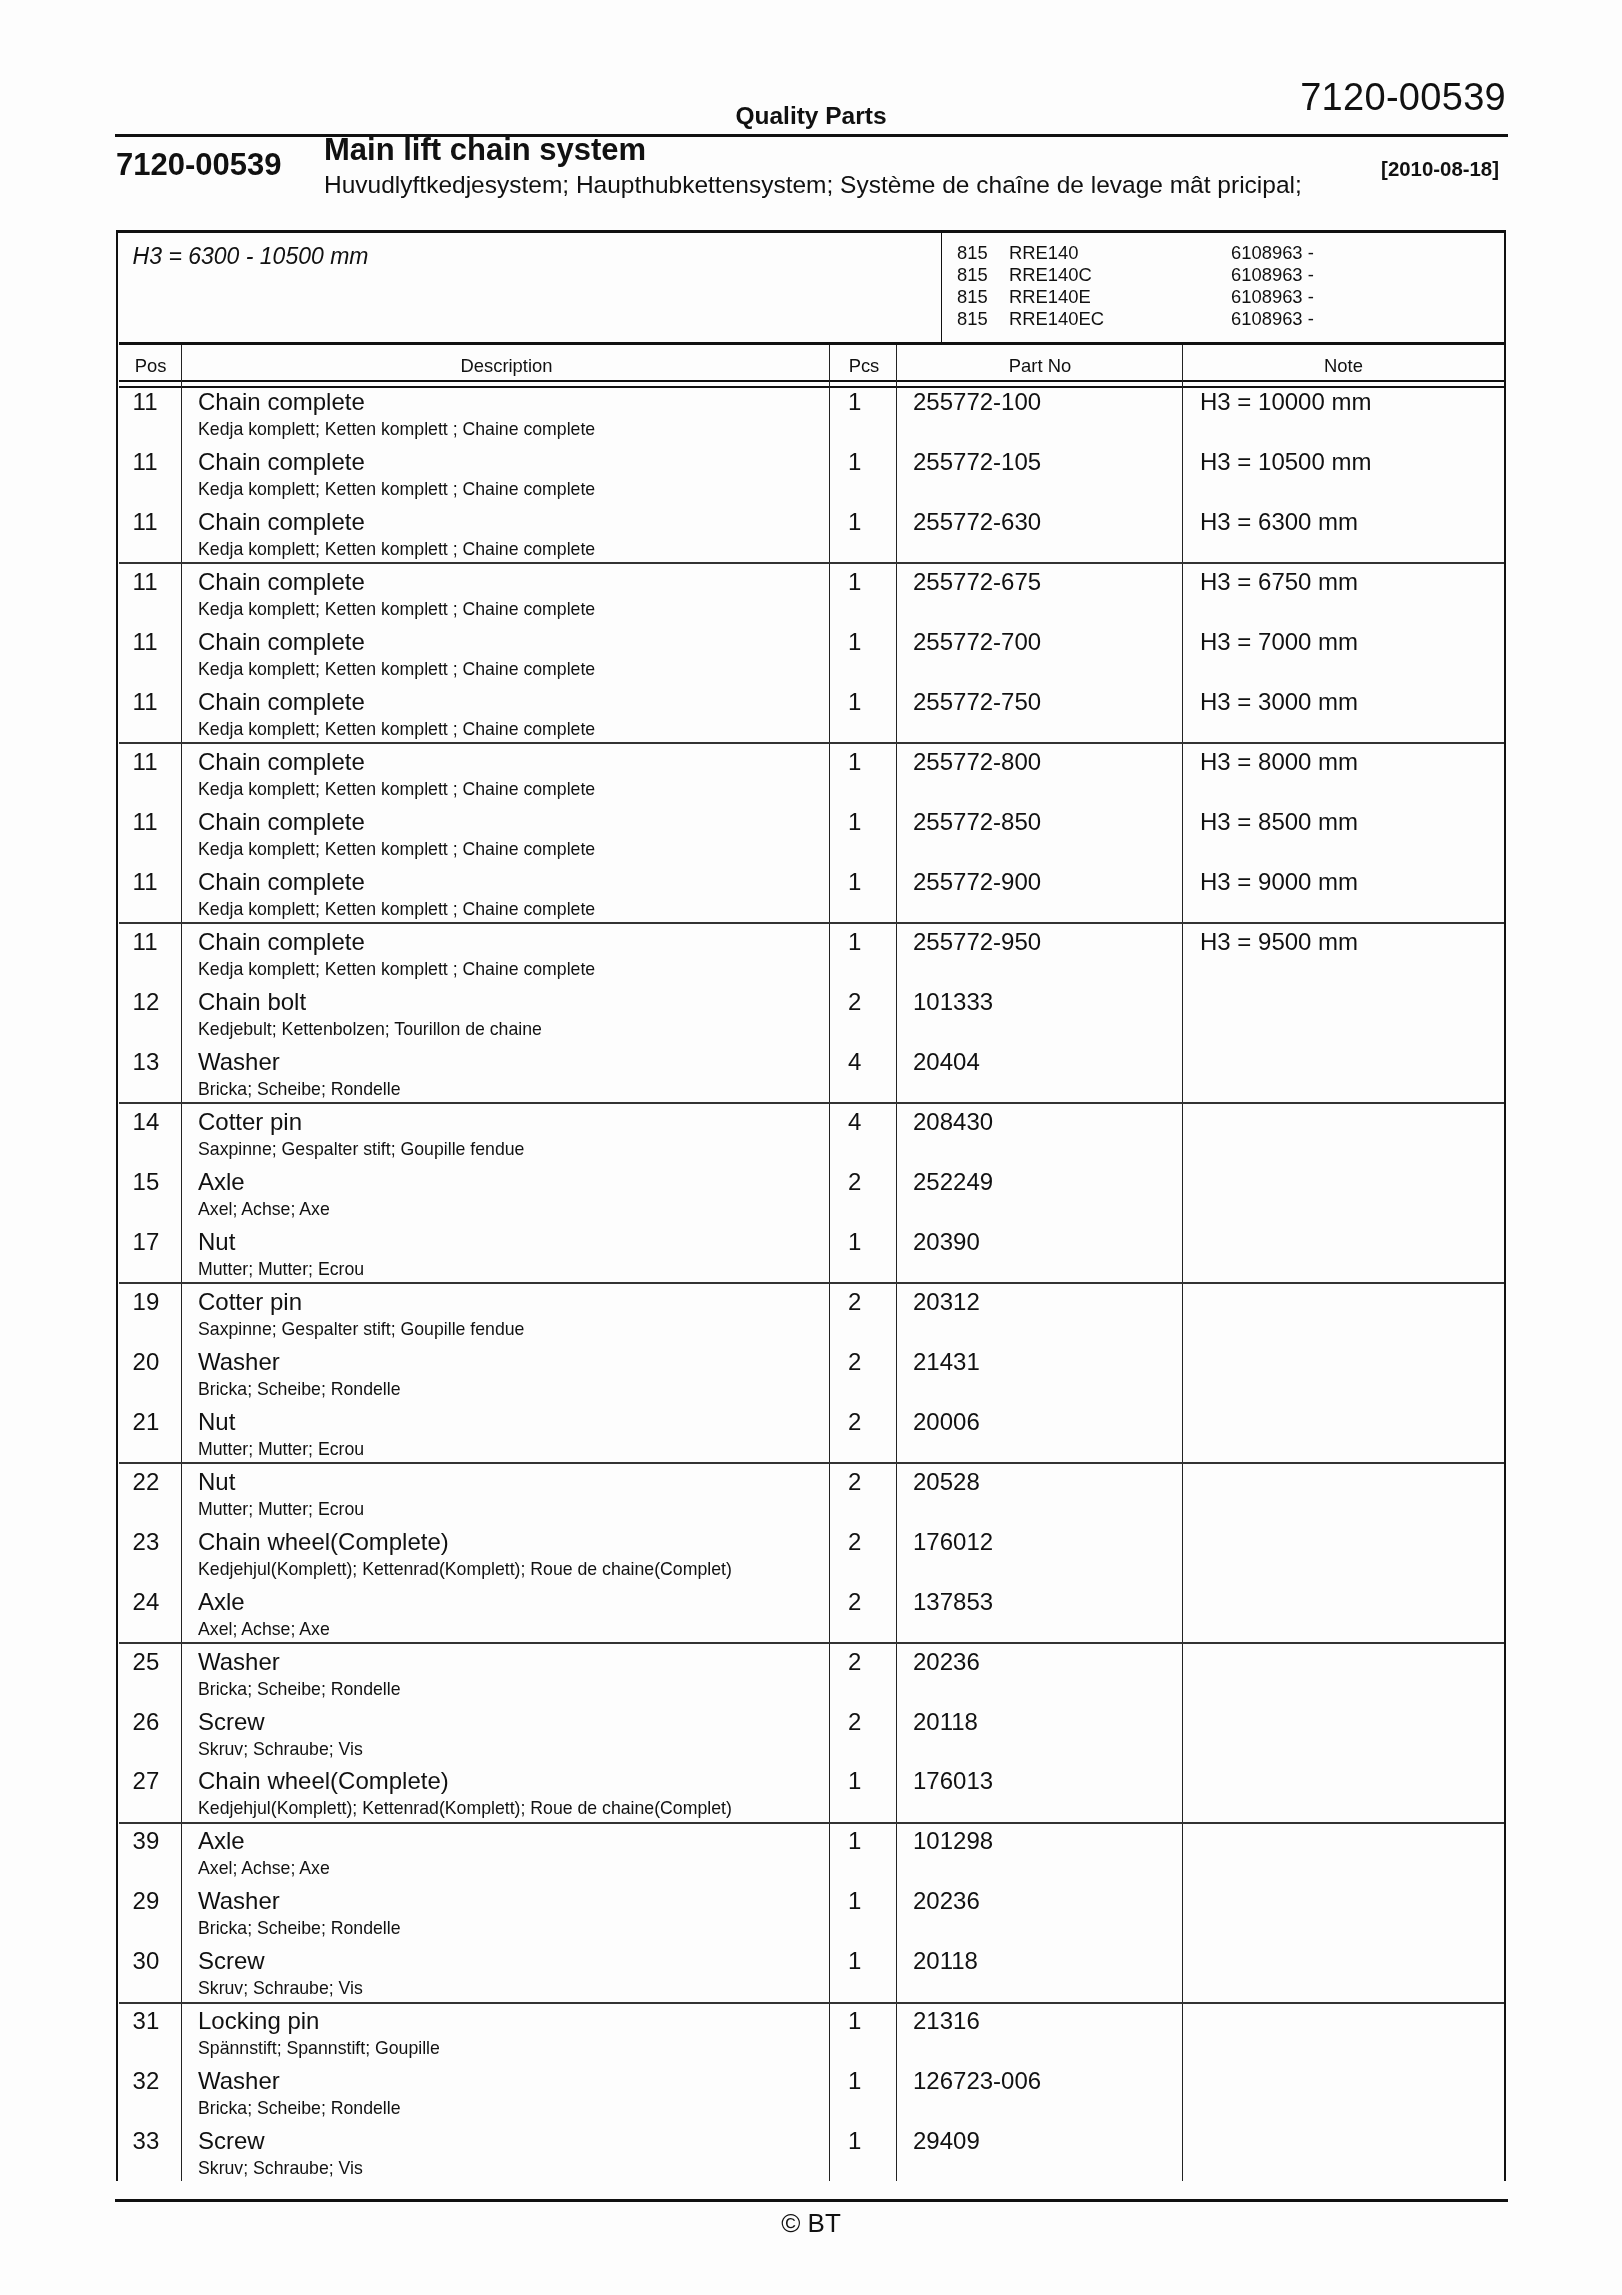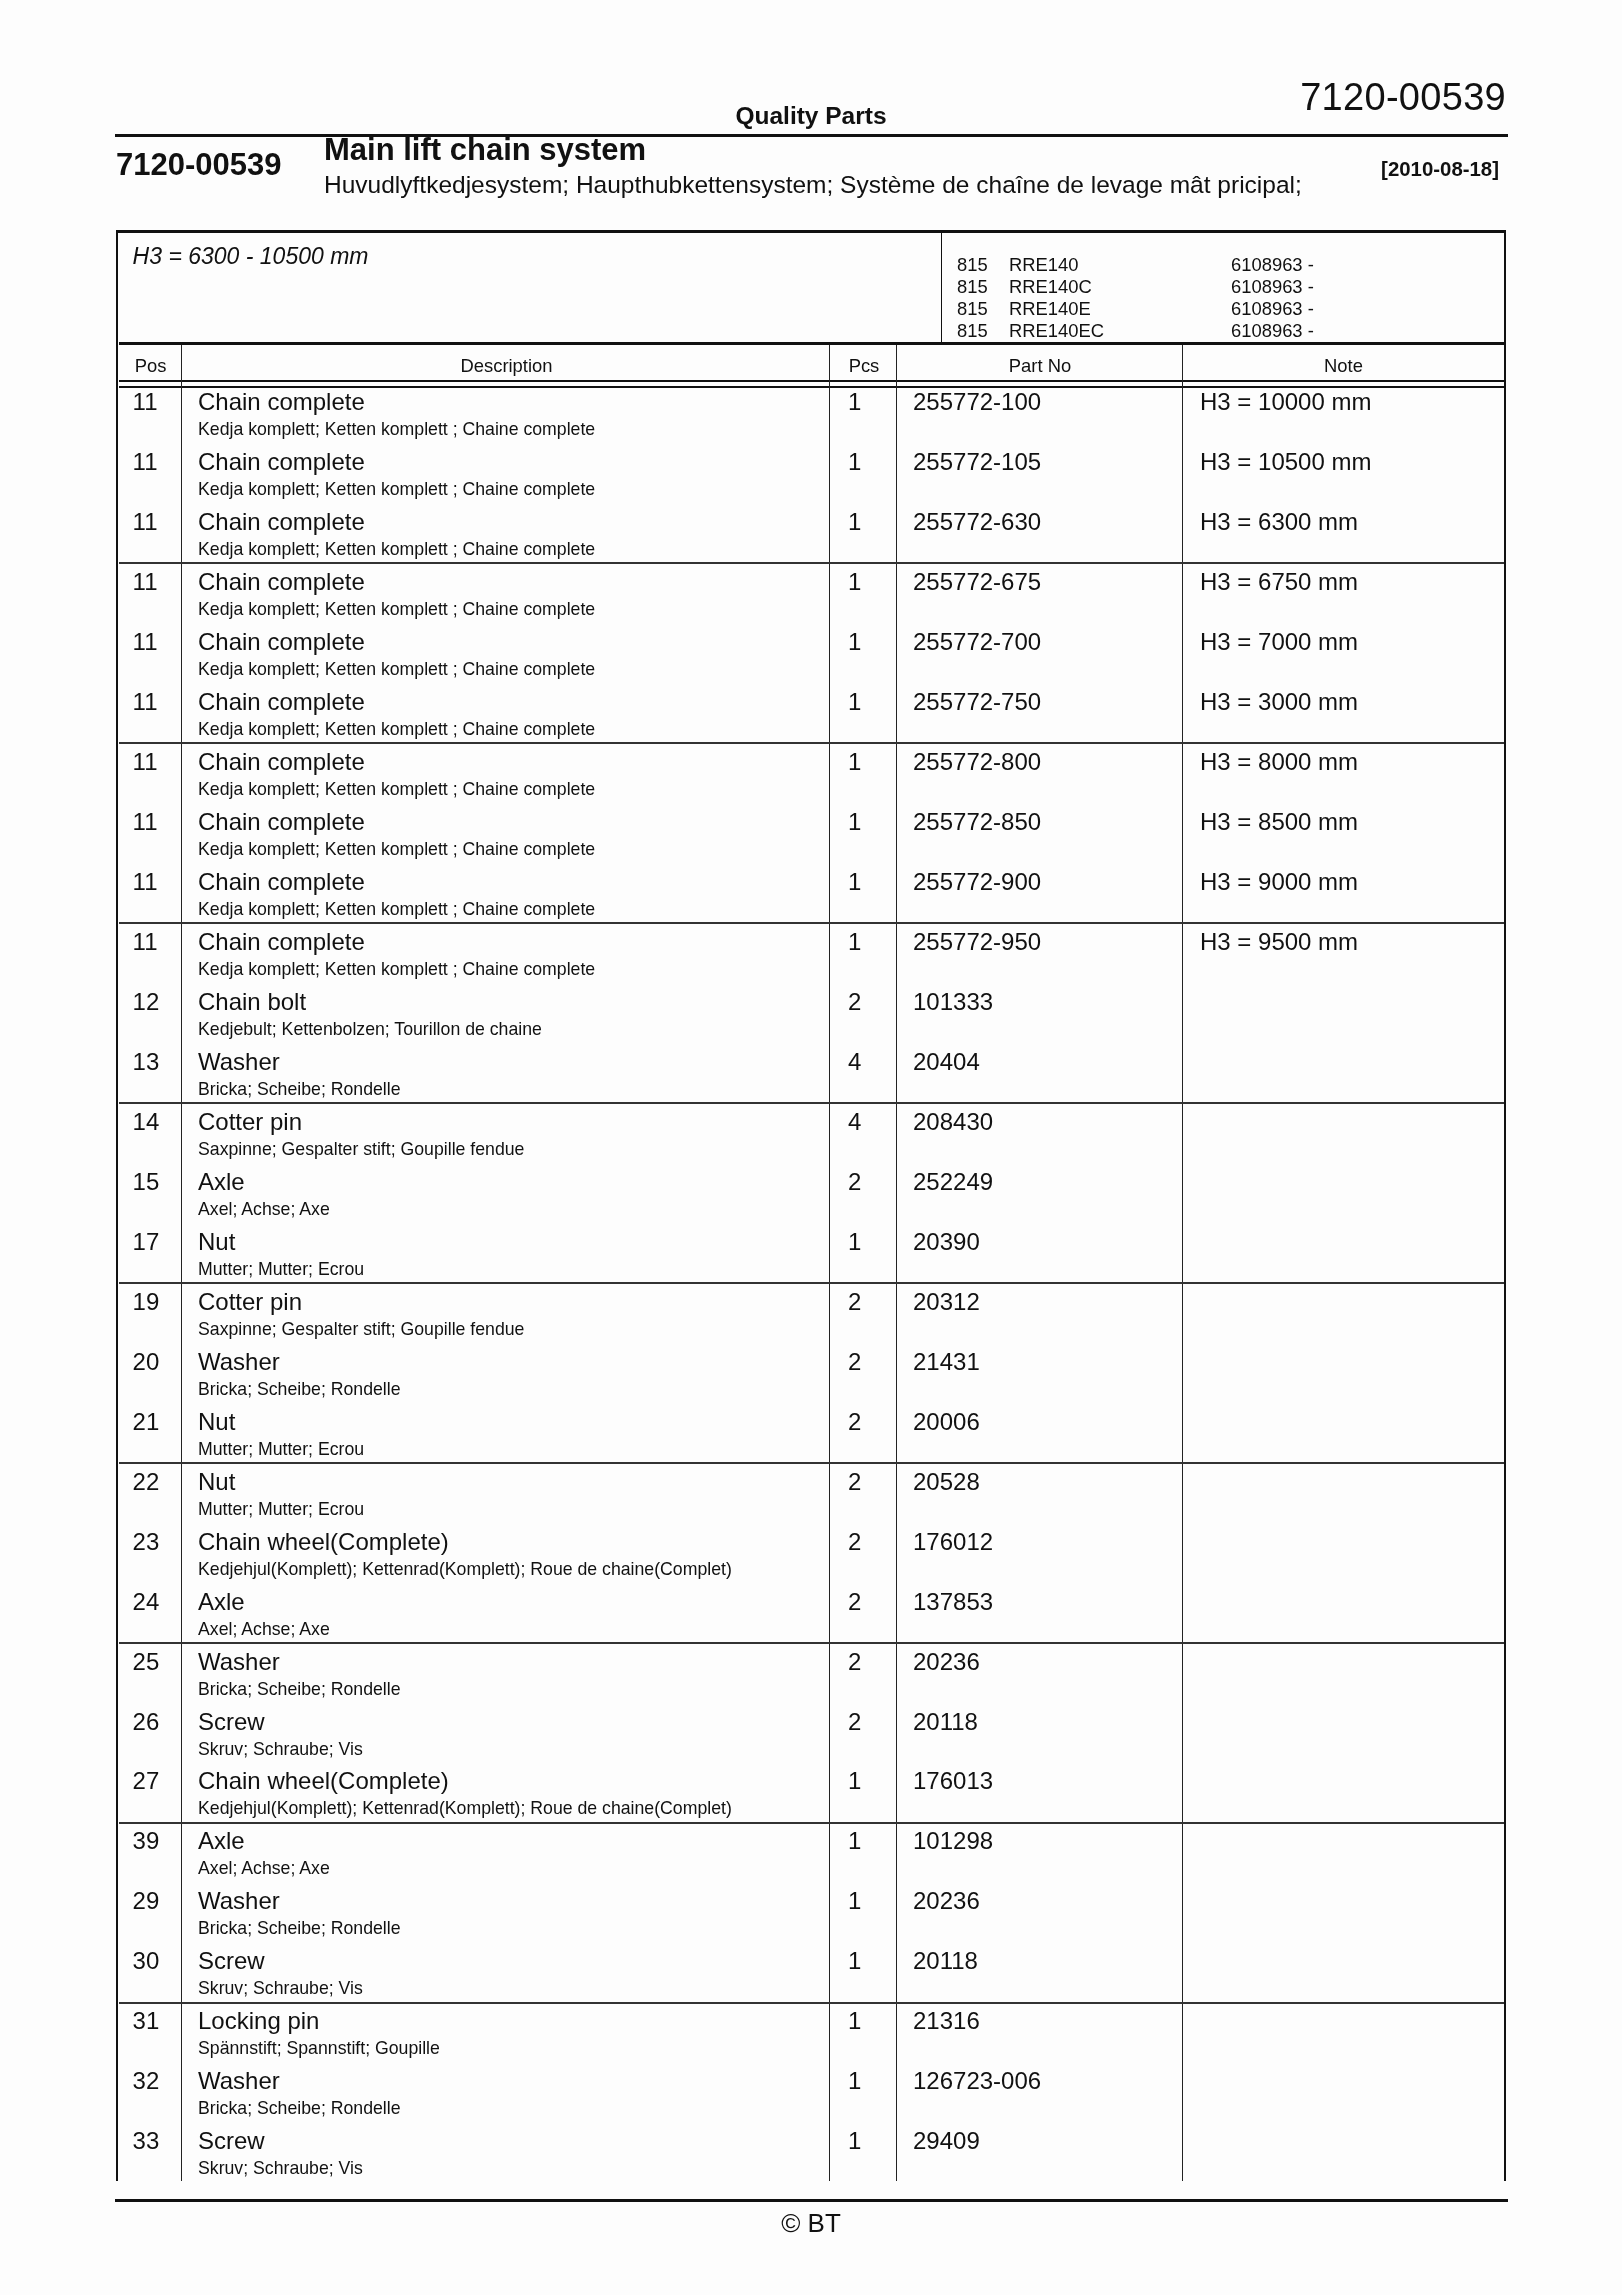--- a/index.html
+++ b/index.html
@@ -10,21 +10,21 @@
   .header-rule { left: 115px; width: 1393px; top: 134px; height: 2.7px; background: #111; }
   .part-id { left: 116px; top: 147px; font-size: 31px; font-weight: 700; }
   .part-title { left: 324px; top: 132px; font-size: 31px; font-weight: 700; text-align: right; }
   .part-date { right: 123px; top: 158px; font-size: 20.4px; font-weight: 700; }
   .part-subtitle { left: 324px; top: 171px; font-size: 24.5px; }
 
   .table-frame { left: 116px; top: 230px; width: 1390px; height: 1951px; border-left: 2.7px solid #111; border-right: 2.7px solid #111; border-top: 3.4px solid #111; box-sizing: border-box; }
   .info-box { left: 119px; top: 233px; width: 1385px; height: 85px; padding-left: 41px; }
   .info-left { position: absolute; left: 13.6px; top: 9.5px; font-size: 23px; font-style: italic; }
   .info-sep { position: absolute; left: 822px; top: 0; width: 1.4px; height: 109px; background: #111; }
-  .info-right { position: absolute; left: 838px; top: 21px; font-size: 18.4px; line-height: 22px; }
+  .info-right { position: absolute; left: 838px; top: 9px; font-size: 18.4px; line-height: 22px; }
   .info-row { display: flex; }
   .info-row .c1 { width: 52px; }
   .info-row .c2 { width: 222px; }
   .info-row .c3 { width: 136px; }
 
   .thead-rule-top { left: 119px; top: 342px; width: 1385px; height: 2.7px; background: #111; }
   .thead { left: 119px; top: 345px; width: 1385px; height: 38px; }
   .thead .th { position: absolute; top: 9.5px; font-size: 18.4px; text-align: center; }
   .thead-rule-a { left: 119px; top: 380px; width: 1385px; height: 2px; background: #111; }
   .thead-rule-b { left: 119px; top: 386px; width: 1385px; height: 2px; background: #111; }

